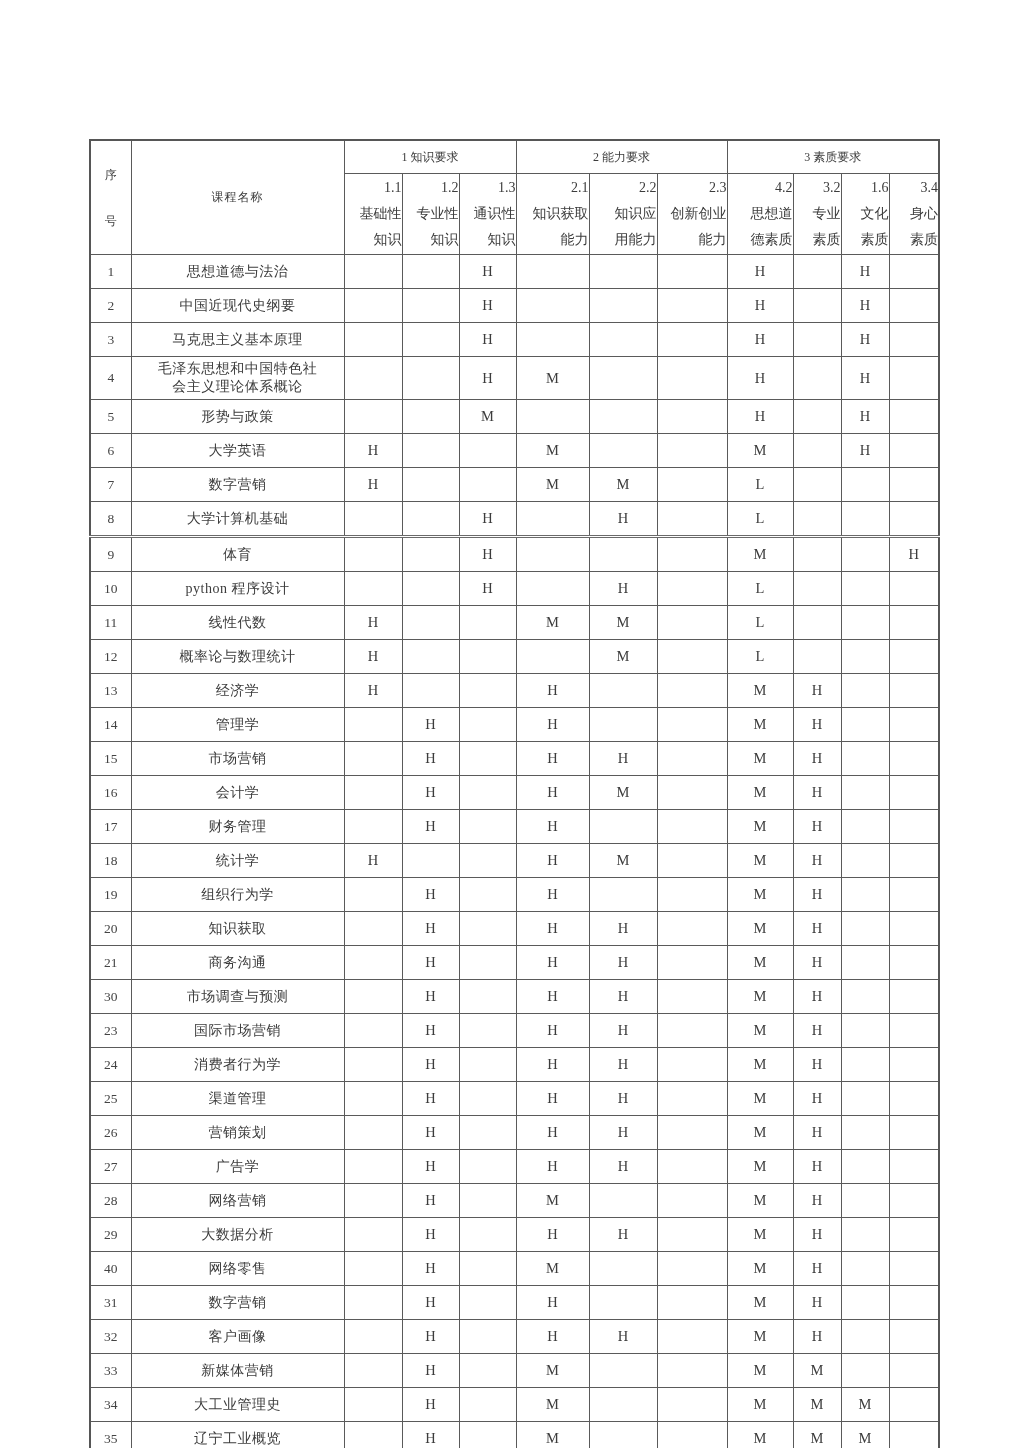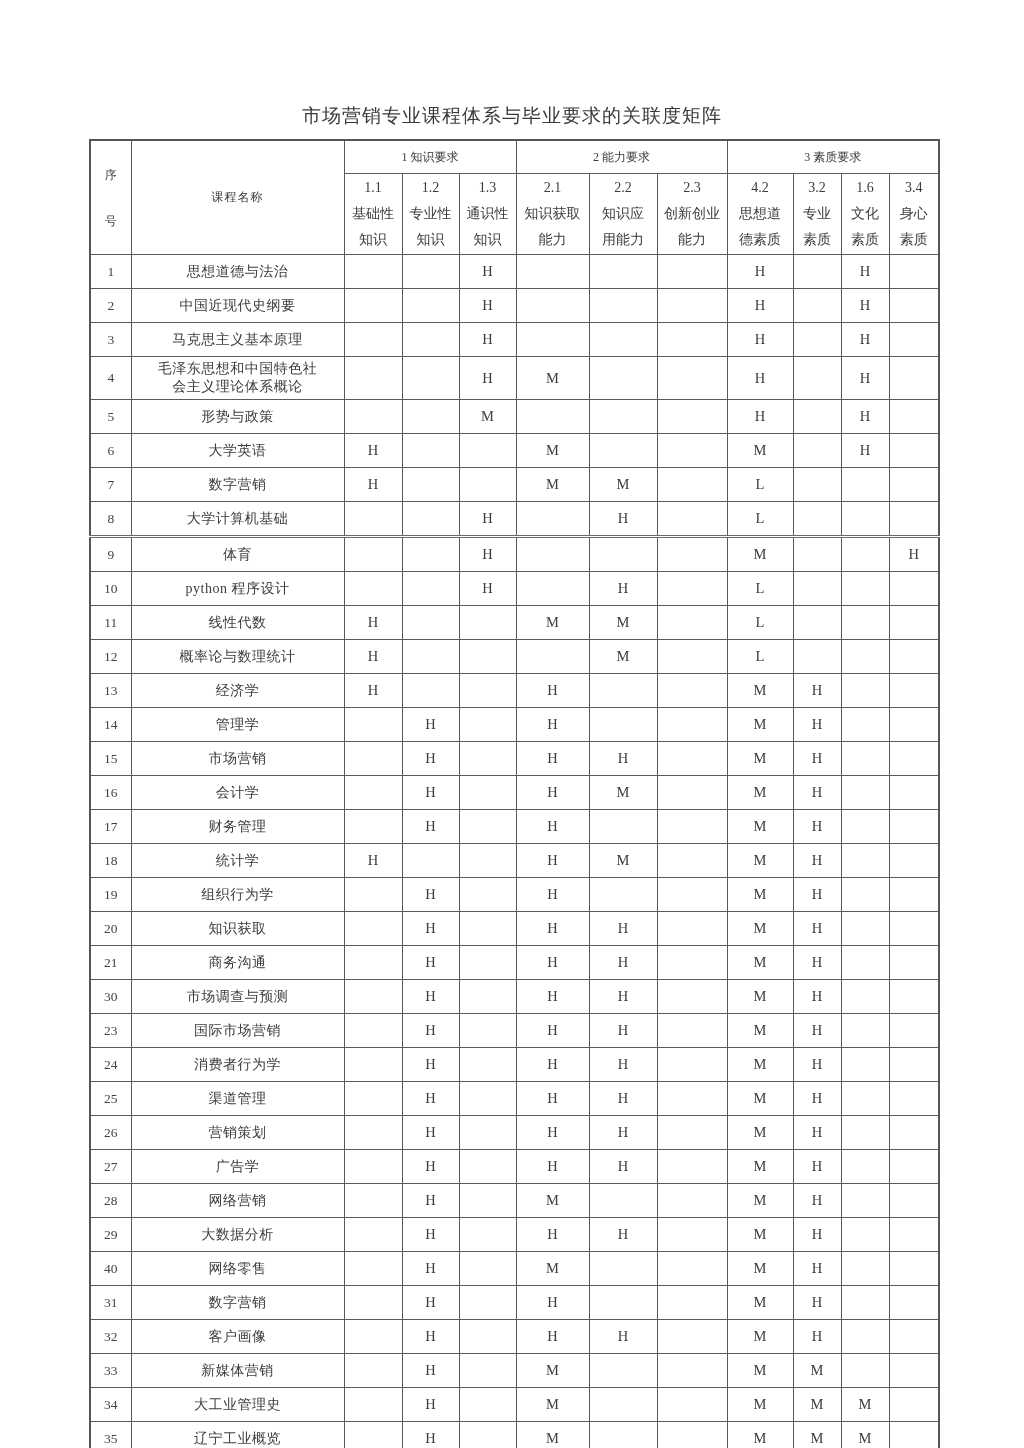--- a/index.html
+++ b/index.html
@@ -41,34 +41,33 @@
   }
   thead tr.group-row th { height: 32px; font-size: 12px; }
   th.corner { font-size: 14.5px; }
   th.corner .stack {
     width: 16px; margin: 0 auto;
     word-break: break-all;
     line-height: 46px;
   }
   th.course-h { font-size: 14.5px; letter-spacing: 1px; }
   th.sub { height: 80px; font-size: 14px; }
-  th.sub div { line-height: 26px; }
+  th.sub div { line-height: 26px; text-align: right; }
 
   tbody td { height: 27px; font-size: 14px; }
   td.no { font-size: 13.5px; color: #444444; }
   td.course { padding: 3px 24px; line-height: 18px; letter-spacing: 0.5px; }
   td.val { font-size: 14.5px; }
   tr.sep td { border-top: 3px double #6a6a6a; }
 </style>
 </head>
 <body>
 
 <div class="page">
 
-  <div class="doc-title">市场营销专业课程体系与毕业要求的关联度矩阵</div>
 
   <table class="matrix">
     <colgroup>
       <col style="width:41px">
         <col style="width:213px">
       <col style="width:58px">
         <col style="width:57px">
         <col style="width:57px">
       <col style="width:73px">
         <col style="width:68px">

